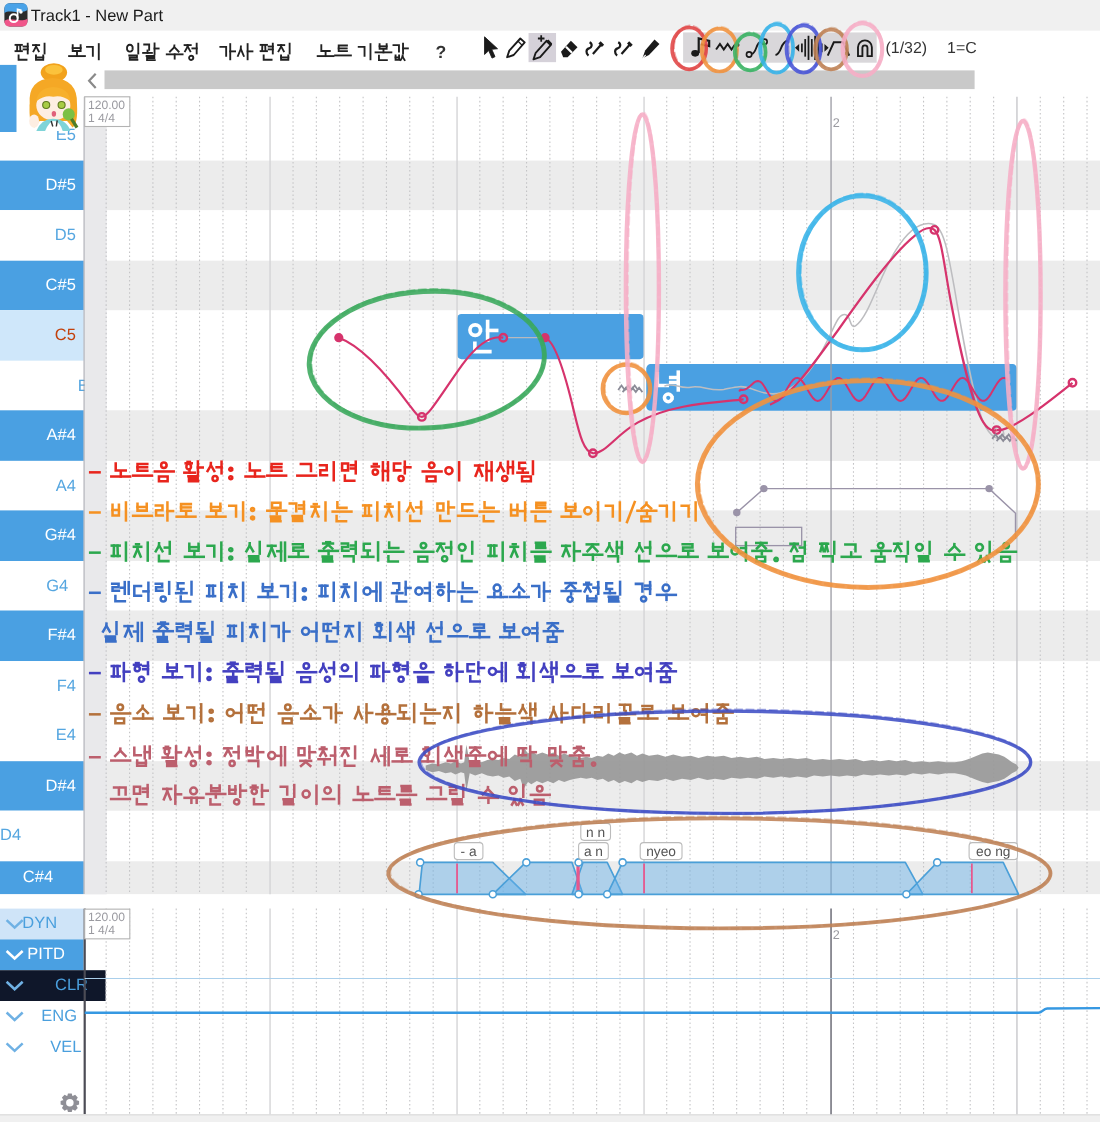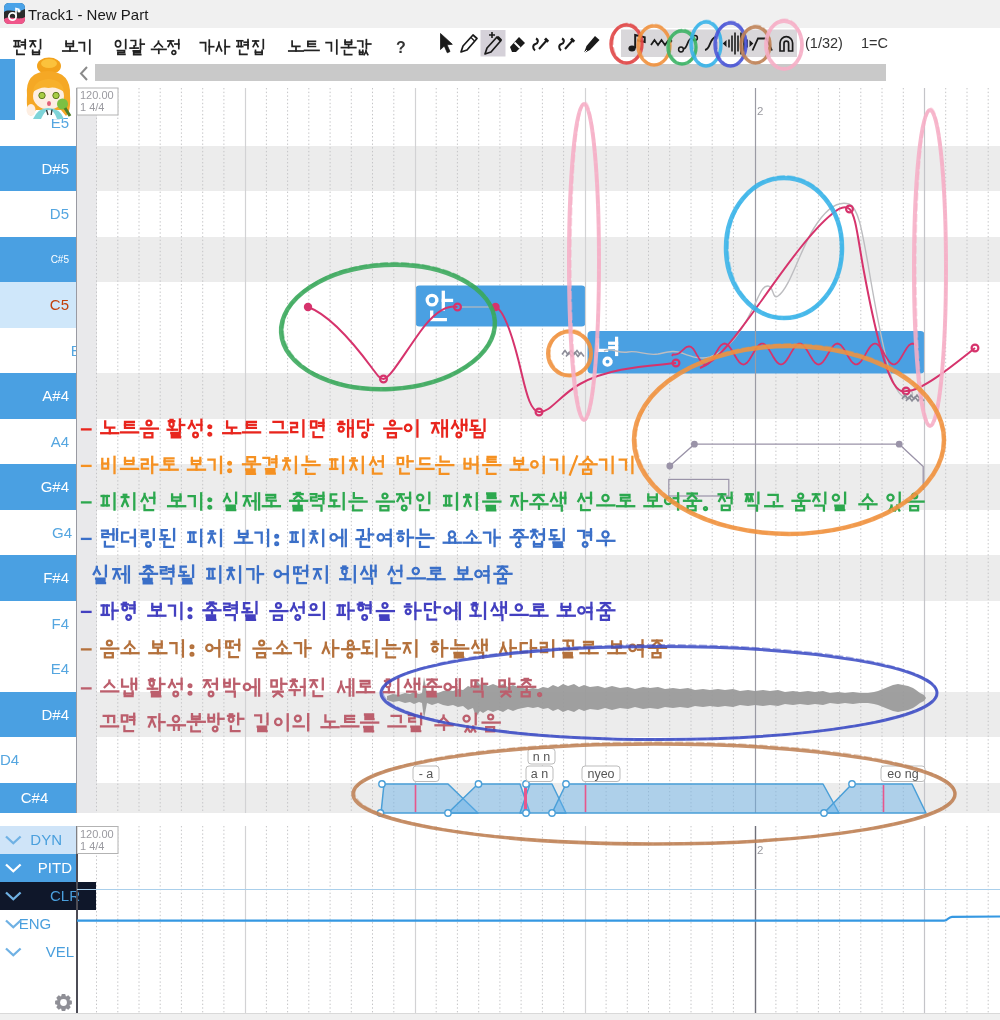--- a/index.html
+++ b/index.html
@@ -11,43 +11,43 @@
     <div style="position:absolute;left:77.0px;top:145.5px;width:923.0px;height:45.5px;background:#ececec"></div>
     <div style="position:absolute;left:77.0px;top:236.5px;width:923.0px;height:45.5px;background:#ececec"></div>
     <div style="position:absolute;left:77.0px;top:373.0px;width:923.0px;height:45.5px;background:#ececec"></div>
     <div style="position:absolute;left:77.0px;top:464.0px;width:923.0px;height:45.5px;background:#ececec"></div>
     <div style="position:absolute;left:77.0px;top:555.0px;width:923.0px;height:45.5px;background:#ececec"></div>
     <div style="position:absolute;left:77.0px;top:691.5px;width:923.0px;height:45.5px;background:#ececec"></div>
     <div style="position:absolute;left:77.0px;top:782.5px;width:923.0px;height:30.5px;background:#ececec"></div>
     <div style="position:absolute;left:0;top:100.0px;width:76px;height:45.5px;background:#fff;color:#55a6e0;font-size:15px;line-height:45.5px;text-align:right;padding-right:7px;box-sizing:border-box">E5</div>
     <div style="position:absolute;left:0;top:145.5px;width:76px;height:45.5px;background:#4aa0e2;color:#fff;font-size:15px;line-height:45.5px;text-align:right;padding-right:7px;box-sizing:border-box">D#5</div>
     <div style="position:absolute;left:0;top:191.0px;width:76px;height:45.5px;background:#fff;color:#55a6e0;font-size:15px;line-height:45.5px;text-align:right;padding-right:7px;box-sizing:border-box">D5</div>
-    <div style="position:absolute;left:0;top:236.5px;width:76px;height:45.5px;background:#4aa0e2;color:#fff;font-size:10px;line-height:45.5px;text-align:right;padding-right:7px;box-sizing:border-box">C#5</div>
+    <div style="position:absolute;left:0;top:236.5px;width:76px;height:45.5px;background:#4aa0e2;color:#fff;font-size:15px;line-height:45.5px;text-align:right;padding-right:7px;box-sizing:border-box">C#5</div>
     <div style="position:absolute;left:0;top:282.0px;width:76px;height:45.5px;background:#cfe7fa;color:#c2410c;font-size:15px;line-height:45.5px;text-align:right;padding-right:7px;box-sizing:border-box">C5</div>
     <div style="position:absolute;left:0;top:327.5px;width:96px;height:45.5px;background:#fff;color:#55a6e0;font-size:15px;line-height:45.5px;text-align:right;padding-right:7px;box-sizing:border-box">B4</div>
     <div style="position:absolute;left:0;top:373.0px;width:76px;height:45.5px;background:#4aa0e2;color:#fff;font-size:15px;line-height:45.5px;text-align:right;padding-right:7px;box-sizing:border-box">A#4</div>
     <div style="position:absolute;left:0;top:418.5px;width:76px;height:45.5px;background:#fff;color:#55a6e0;font-size:15px;line-height:45.5px;text-align:right;padding-right:7px;box-sizing:border-box">A4</div>
     <div style="position:absolute;left:0;top:464.0px;width:76px;height:45.5px;background:#4aa0e2;color:#fff;font-size:15px;line-height:45.5px;text-align:right;padding-right:7px;box-sizing:border-box">G#4</div>
-    <div style="position:absolute;left:0;top:509.5px;width:76px;height:45.5px;background:#fff;color:#55a6e0;font-size:15px;line-height:45.5px;text-align:right;padding-right:4px;box-sizing:border-box">G4</div>
+    <div style="position:absolute;left:0;top:509.5px;width:76px;height:45.5px;background:#fff;color:#55a6e0;font-size:15px;line-height:45.5px;text-align:right;padding-right:14px;box-sizing:border-box">G4</div>
     <div style="position:absolute;left:0;top:555.0px;width:76px;height:45.5px;background:#4aa0e2;color:#fff;font-size:15px;line-height:45.5px;text-align:right;padding-right:7px;box-sizing:border-box">F#4</div>
     <div style="position:absolute;left:0;top:600.5px;width:76px;height:45.5px;background:#fff;color:#55a6e0;font-size:15px;line-height:45.5px;text-align:right;padding-right:7px;box-sizing:border-box">F4</div>
     <div style="position:absolute;left:0;top:646.0px;width:76px;height:45.5px;background:#fff;color:#55a6e0;font-size:15px;line-height:45.5px;text-align:right;padding-right:7px;box-sizing:border-box">E4</div>
     <div style="position:absolute;left:0;top:691.5px;width:76px;height:45.5px;background:#4aa0e2;color:#fff;font-size:15px;line-height:45.5px;text-align:right;padding-right:7px;box-sizing:border-box">D#4</div>
     <div style="position:absolute;left:0;top:737.0px;width:76px;height:45.5px;background:#fff;color:#55a6e0;font-size:15px;line-height:45.5px;text-align:left;padding-right:7px;box-sizing:border-box">D4</div>
     <div style="position:absolute;left:0;top:782.5px;width:76px;height:30.5px;background:#4aa0e2;color:#fff;font-size:15px;line-height:30.5px;text-align:center;padding-right:7px;box-sizing:border-box">C#4</div>
     <div style="position:absolute;left:76px;top:88px;width:1px;height:725px;background:#999aa2"></div>
     <div style="position:absolute;left:0;top:60px;width:76px;height:40px;background:#fff"></div>
     <div style="position:absolute;left:0;top:813px;width:1000px;height:13px;background:#fff"></div>
     <div style="position:absolute;left:77.0px;top:88px;width:19.6px;height:725px;background:#e9e9eb"></div>
     <div style="position:absolute;left:0;top:59px;width:15px;height:61px;background:#4aa0e2"></div>
     <div style="position:absolute;left:95px;top:64px;width:791px;height:17px;background:#c9c9c9"></div>
-    <div style="position:absolute;left:0;top:826px;width:76px;height:28px;background:#cfe4f8;color:#4a9fdd;font-size:15px;line-height:28px;text-align:right;padding-right:14px;box-sizing:border-box">DYN</div>
-    <div style="position:absolute;left:0;top:854px;width:76px;height:28px;background:#4aa0e2;color:#fff;font-size:15px;line-height:28px;text-align:right;padding-right:4px;box-sizing:border-box">PITD</div>
+    <div style="position:absolute;left:0;top:826px;width:76px;height:28px;background:#cfe4f8;color:#4a9fdd;font-size:15px;line-height:28px;text-align:right;padding-right:24px;box-sizing:border-box">DYN</div>
+    <div style="position:absolute;left:0;top:854px;width:76px;height:28px;background:#4aa0e2;color:#fff;font-size:15px;line-height:28px;text-align:right;padding-right:17px;box-sizing:border-box">PITD</div>
     <div style="position:absolute;left:0;top:882px;width:96px;height:28px;background:#0f172a;color:#4a9fdd;font-size:15px;line-height:28px;text-align:right;padding-right:16px;box-sizing:border-box">CLR</div>
-    <div style="position:absolute;left:0;top:910px;width:76px;height:28px;background:#fff;color:#4a9fdd;font-size:15px;line-height:28px;text-align:center;padding-right:6px;box-sizing:border-box">ENG</div>
+    <div style="position:absolute;left:0;top:910px;width:76px;height:28px;background:#fff;color:#4a9fdd;font-size:15px;line-height:28px;text-align:right;padding-right:6px;box-sizing:border-box">ENG</div>
     <div style="position:absolute;left:0;top:938px;width:80px;height:28px;background:#fff;color:#4a9fdd;font-size:15px;line-height:28px;text-align:right;padding-right:6px;box-sizing:border-box">VEL</div>
     <div style="position:absolute;left:76px;top:826px;width:1.5px;height:187px;background:#4c4c55"></div>
     <div style="position:absolute;left:0;top:1013px;width:1000px;height:7px;background:#f0f0f0;border-top:1px solid #d9d9d9;box-sizing:border-box"></div>
 <svg width="1000" height="1020" style="position:absolute;left:0;top:0">
 <path d="M96.5,88 V813 M117.8,88 V813 M139.0,88 V813 M160.2,88 V813 M181.4,88 V813 M202.7,88 V813 M223.9,88 V813 M266.4,88 V813 M287.6,88 V813 M308.8,88 V813 M330.1,88 V813 M351.3,88 V813 M372.5,88 V813 M393.8,88 V813 M436.2,88 V813 M457.4,88 V813 M478.7,88 V813 M499.9,88 V813 M521.1,88 V813 M542.4,88 V813 M563.6,88 V813 M606.1,88 V813 M627.3,88 V813 M648.5,88 V813 M669.7,88 V813 M691.0,88 V813 M712.2,88 V813 M733.4,88 V813 M775.9,88 V813 M797.1,88 V813 M818.4,88 V813 M839.6,88 V813 M860.8,88 V813 M882.0,88 V813 M903.3,88 V813 M945.7,88 V813 M967.0,88 V813 M988.2,88 V813 M1009.4,88 V813" stroke="#c4c4c6" stroke-width="1" fill="none" stroke-dasharray="1.4 2.3"></path>
       <path d="M96.5,826 V1013 M117.8,826 V1013 M139.0,826 V1013 M160.2,826 V1013 M181.4,826 V1013 M202.7,826 V1013 M223.9,826 V1013 M266.4,826 V1013 M287.6,826 V1013 M308.8,826 V1013 M330.1,826 V1013 M351.3,826 V1013 M372.5,826 V1013 M393.8,826 V1013 M436.2,826 V1013 M457.4,826 V1013 M478.7,826 V1013 M499.9,826 V1013 M521.1,826 V1013 M542.4,826 V1013 M563.6,826 V1013 M606.1,826 V1013 M627.3,826 V1013 M648.5,826 V1013 M669.7,826 V1013 M691.0,826 V1013 M712.2,826 V1013 M733.4,826 V1013 M775.9,826 V1013 M797.1,826 V1013 M818.4,826 V1013 M839.6,826 V1013 M860.8,826 V1013 M882.0,826 V1013 M903.3,826 V1013 M945.7,826 V1013 M967.0,826 V1013 M988.2,826 V1013 M1009.4,826 V1013" stroke="#c4c4c6" stroke-width="1" fill="none" stroke-dasharray="1.4 2.3"></path>
       <rect x="415.5" y="285.5" width="170" height="41" rx="4" fill="#4aa0e2"></rect>
       <rect x="587.5" y="331" width="337" height="42.5" rx="4" fill="#4aa0e2"></rect>
       <g stroke="#fff" fill="none" stroke-width="3.3" stroke-linecap="square" stroke-linejoin="miter">
         <path d="M432.0,300.1 m4.8,0 a4.8,4.8 0 1 1 -9.6,0 a4.8,4.8 0 1 1 9.6,0"></path>

